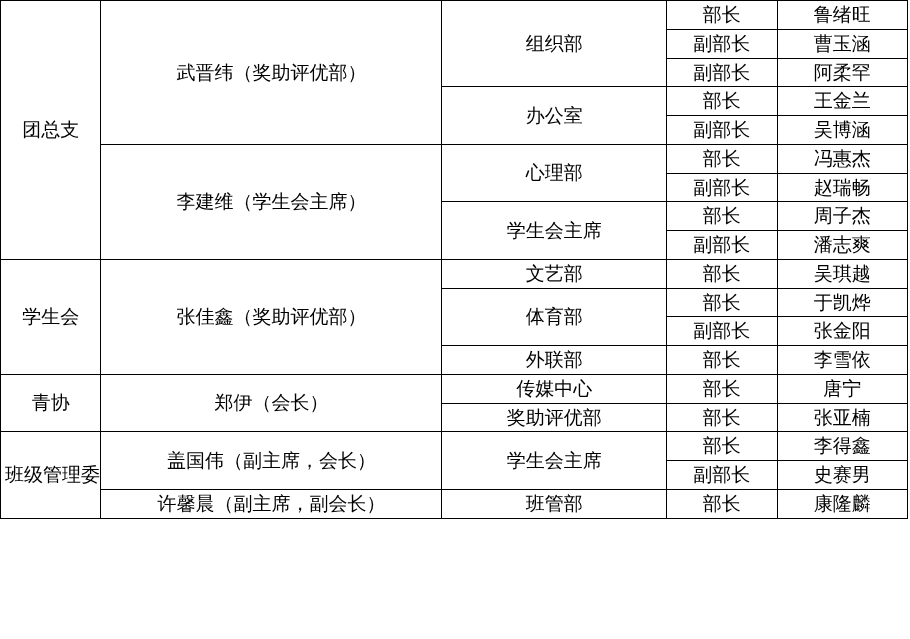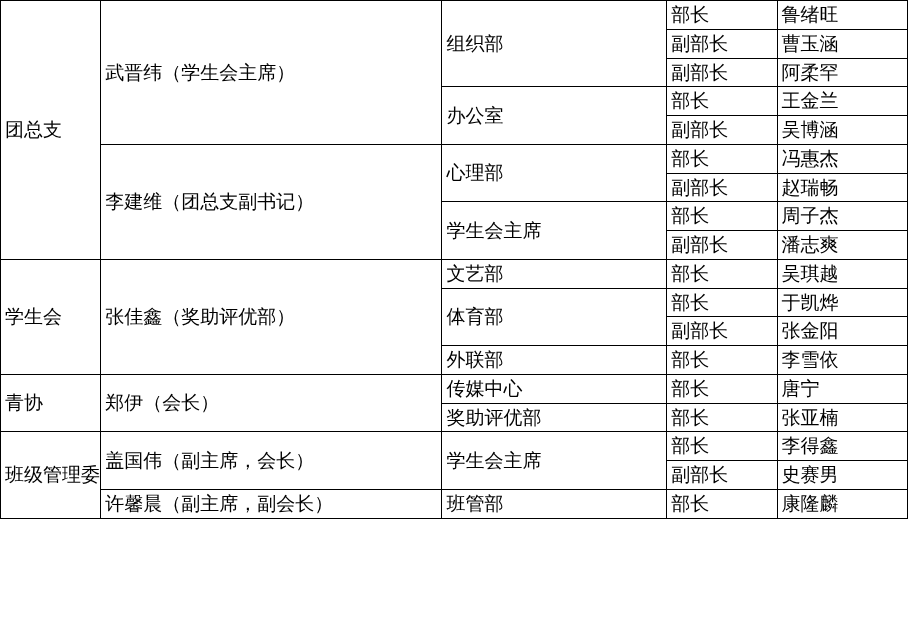--- a/index.html
+++ b/index.html
@@ -15,20 +15,21 @@
     overflow: hidden;
   }
   #org-table {
     border-collapse: collapse;
     width: 908px;
     margin: 0;
     table-layout: fixed;
   }
   #org-table td {
     border: 1px solid #000000;
+    text-align: center;
     vertical-align: middle;
     font-size: 19px;
     line-height: 1.25;
     padding: 2px 4px;
     white-space: nowrap;
     overflow: hidden;
   }
   .col-org { width: 100px; }
   .col-leader { width: 340px; }
   .col-dept { width: 224px; }
@@ -47,21 +48,21 @@
   <colgroup>
     <col class="col-org">
     <col class="col-leader">
     <col class="col-dept">
     <col class="col-role">
     <col class="col-person">
   </colgroup>
   <tbody>
       <tr>
         <td class="cell-org" rowspan="9">团总支</td>
-        <td class="cell-leader" rowspan="5">武晋纬（学生会主席）</td>
+        <td class="cell-leader" rowspan="5">武晋纬（奖助评优部）</td>
         <td class="cell-dept" rowspan="3">组织部</td>
         <td class="cell-role">部长</td>
         <td class="cell-person">鲁绪旺</td>
       </tr>
       <tr>
         <td class="cell-role">副部长</td>
         <td class="cell-person">曹玉涵</td>
       </tr>
       <tr>
         <td class="cell-role">副部长</td>
@@ -70,21 +71,21 @@
       <tr>
         <td class="cell-dept" rowspan="2">办公室</td>
         <td class="cell-role">部长</td>
         <td class="cell-person">王金兰</td>
       </tr>
       <tr>
         <td class="cell-role">副部长</td>
         <td class="cell-person">吴博涵</td>
       </tr>
       <tr>
-        <td class="cell-leader" rowspan="4">李建维（团总支副书记）</td>
+        <td class="cell-leader" rowspan="4">李建维（学生会主席）</td>
         <td class="cell-dept" rowspan="2">心理部</td>
         <td class="cell-role">部长</td>
         <td class="cell-person">冯惠杰</td>
       </tr>
       <tr>
         <td class="cell-role">副部长</td>
         <td class="cell-person">赵瑞畅</td>
       </tr>
       <tr>
         <td class="cell-dept" rowspan="2">学生会主席</td>

